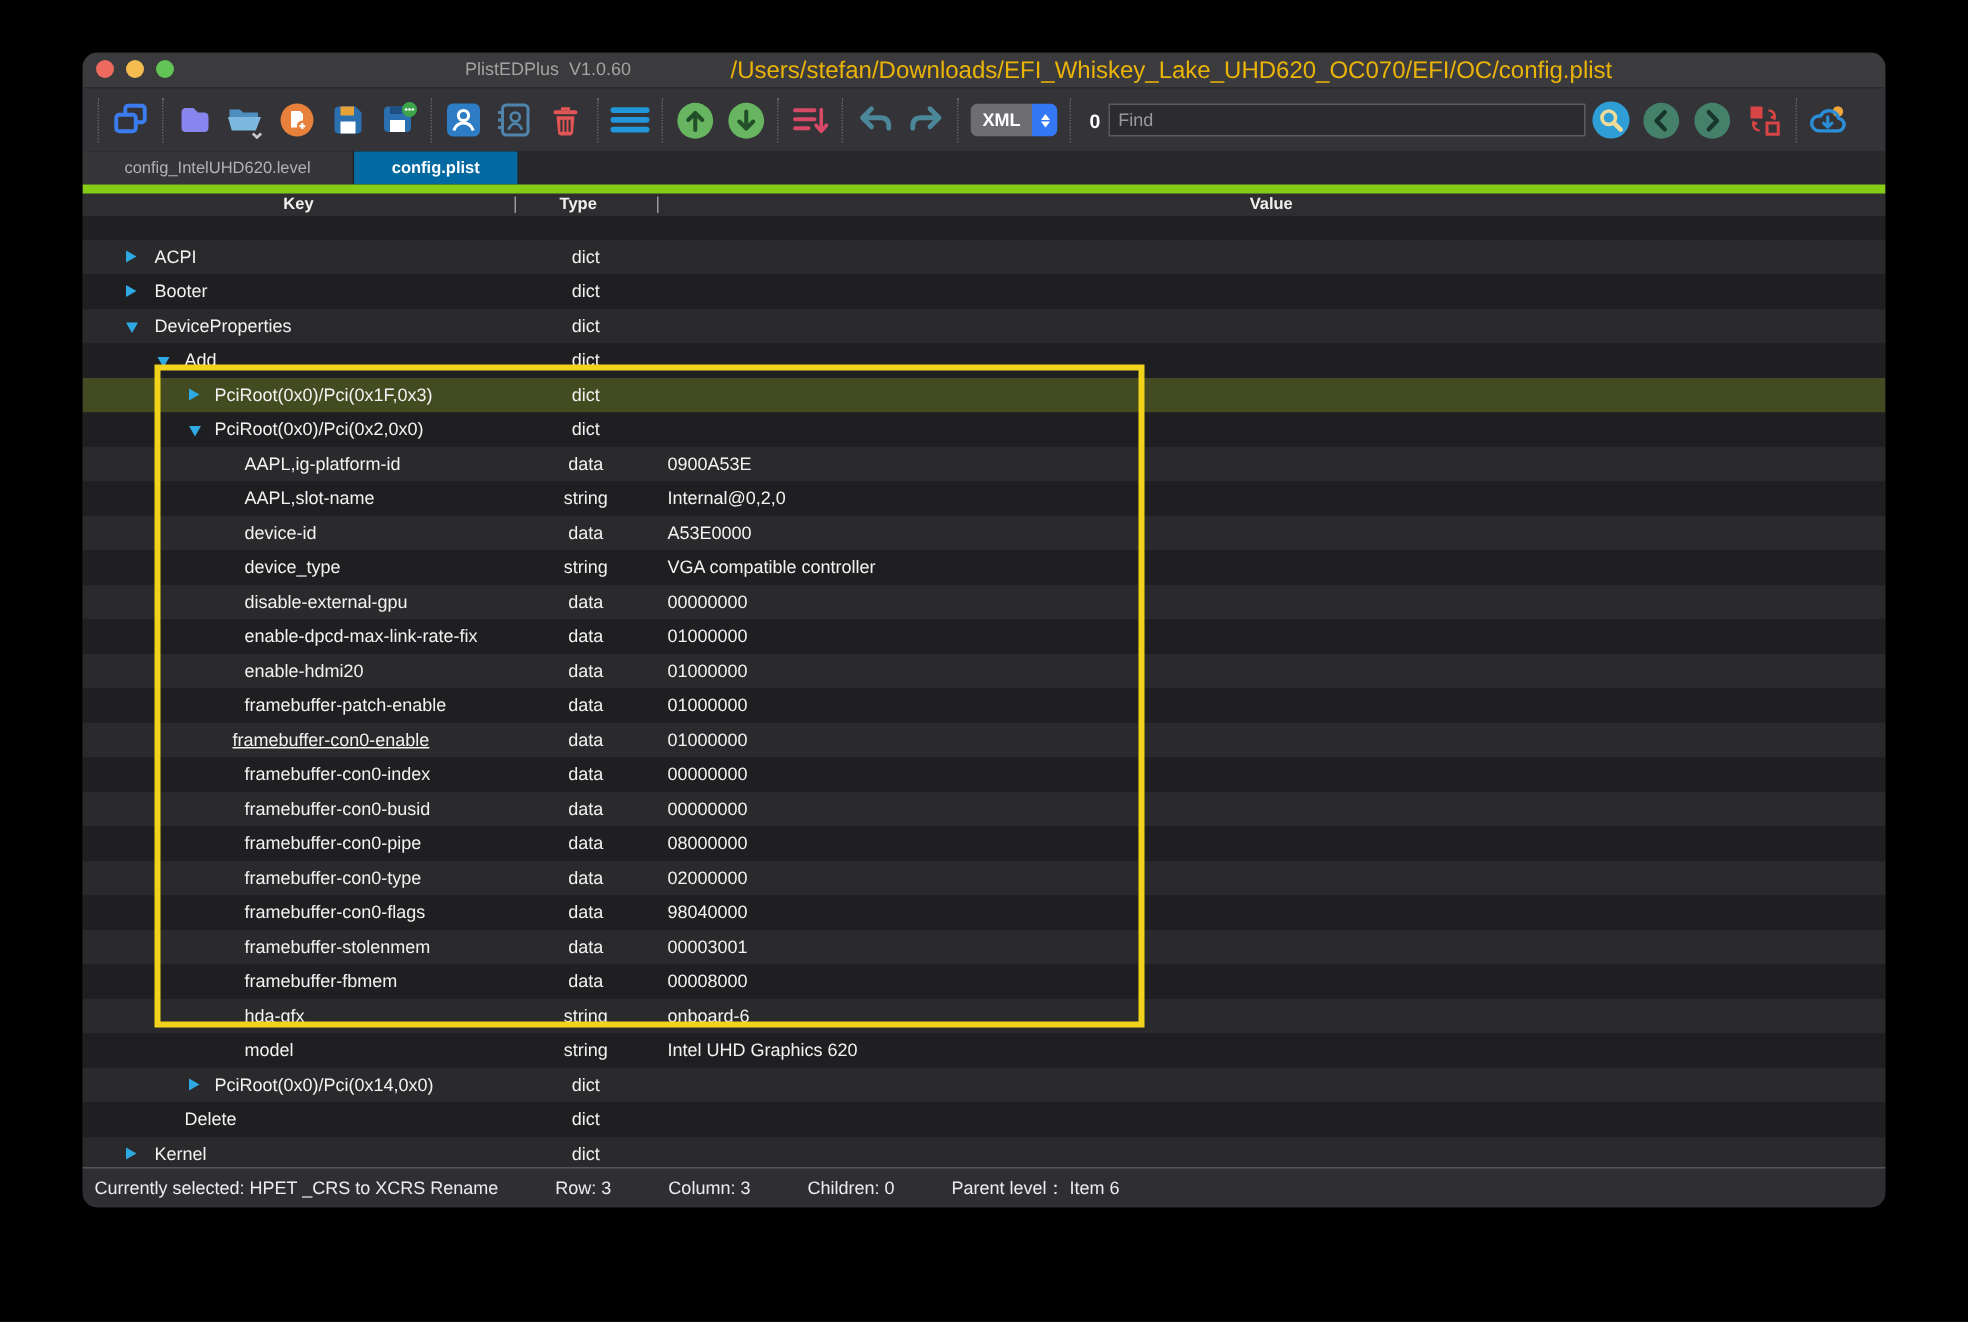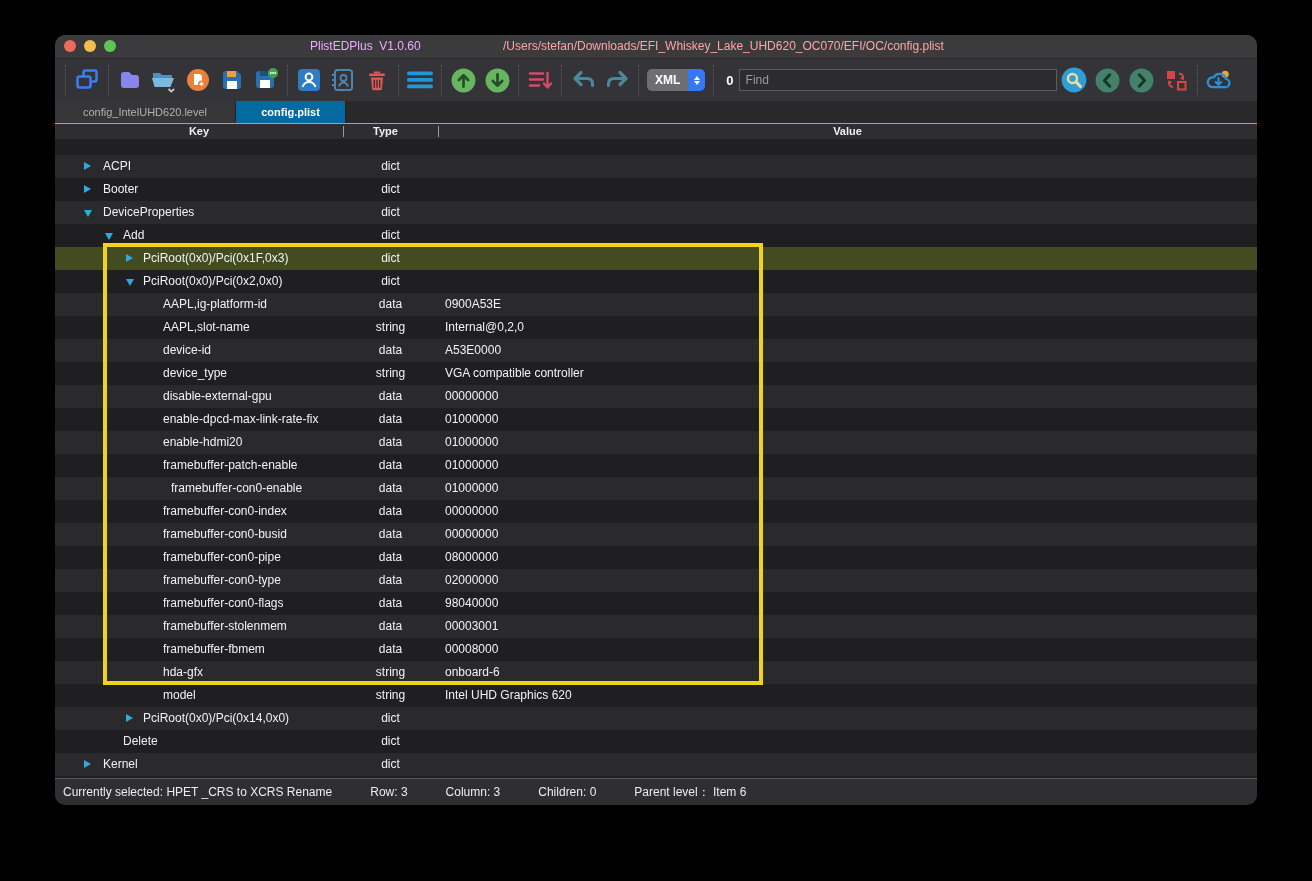--- a/index.html
+++ b/index.html
@@ -14,42 +14,42 @@
     box-shadow:0 25px 60px rgba(0,0,0,.7);
     display:flex;flex-direction:column;
   }
   
   .titlebar{height:23px;background:#3b3b3e;position:relative;flex:0 0 auto;}
   .traffic{position:absolute;left:9px;top:5px;display:flex;gap:8px;}
   .tl{width:12px;height:12px;border-radius:50%;}
   .tl.red{background:#ee6a5f;}
   .tl.yellow{background:#f5bd4f;}
   .tl.green{background:#61c454;}
-  .win-title{position:absolute;left:255px;top:4px;font-size:12px;color:#f0abfc;white-space:pre;}
-  .win-path{position:absolute;left:448px;top:4px;font-size:12px;color:#fca5a5;white-space:pre;}
+  .win-title{position:absolute;left:255px;top:4px;font-size:12px;color:#a3a3a3;white-space:pre;}
+  .win-path{position:absolute;left:432px;top:4px;font-size:16px;color:#eab308;white-space:pre;}
   
   .toolbar{height:42px;background:#343438;border-top:1px solid #2b2b2e;display:flex;align-items:center;padding:0 6px;flex:0 0 auto;}
   .tool{width:32px;height:34px;display:flex;align-items:center;justify-content:center;background:none;border:none;padding:0;margin:0 1px;cursor:default;position:relative;}
   .sep{width:0;height:30px;border-left:1px dotted #606064;margin:0 4px;flex:0 0 auto;}
   .xmlcombo{display:flex;align-items:center;height:22px;border-radius:5px;overflow:hidden;margin:0 4px;}
   .xmlcombo .lbl{background:#6e6e72;color:#fff;font-size:12px;font-weight:bold;padding:0 8px;height:100%;display:flex;align-items:center;}
   .xmlcombo .stepper{background:#3478f6;width:17px;height:100%;display:flex;flex-direction:column;align-items:center;justify-content:center;gap:1px;}
   .xmlcombo .stepper i{width:0;height:0;border-left:3.5px solid transparent;border-right:3.5px solid transparent;}
   .xmlcombo .stepper i.up{border-bottom:4px solid #fff;}
   .xmlcombo .stepper i.down{border-top:4px solid #fff;}
   .find-count{color:#fff;font-size:13px;font-weight:bold;margin:0 5px 0 8px;}
   .find-input{width:318px;height:22px;background:#2c2c2f;border:1px solid #5c5c60;color:#ddd;font-size:12px;padding:0 6px;outline:none;box-sizing:border-box;}
   .find-input::placeholder{color:#9a9a9e;}
   
   .tabbar{height:22px;background:#29292c;display:flex;flex:0 0 auto;}
   .tab{height:100%;display:flex;align-items:center;justify-content:center;font-size:11px;box-sizing:border-box;border-right:1px solid #222225;}
   .tab.inactive{width:181px;background:#363639;color:#b2b2b5;}
   .tab.active{width:110px;background:#0369a1;color:#fff;font-weight:bold;}
   
-  .thead{height:15px;background:#2e2e31;border-top:1px solid #84cc16;position:relative;flex:0 0 auto;
+  .thead{height:15px;background:#2e2e31;border-top:6px solid #84cc16;position:relative;flex:0 0 auto;
          font-size:11px;font-weight:bold;color:#f0f0f0;line-height:15px;}
   .th-key{position:absolute;left:0;width:288px;text-align:center;}
   .th-type{position:absolute;left:283px;width:95px;text-align:center;}
   .th-value{position:absolute;left:383px;right:0;text-align:center;}
   .th-sep{position:absolute;top:2px;width:0;height:11px;border-left:1px solid #9a9a9e;}
   
   .tbody{position:relative;flex:1 1 auto;background:#1d1d1f;overflow:hidden;margin-top:16px;}
   .row{height:23px;position:relative;font-size:12px;color:#f2f2f2;}
   .row.light{background:#2a2a2d;}
   .row.dark{background:#1f1f22;}
@@ -339,21 +339,21 @@
     <span class="val">01000000</span>
   </div>
       <div class="row dark">
 
     <span class="key" style="left: 108px;">framebuffer-patch-enable</span>
     <span class="type">data</span>
     <span class="val">01000000</span>
   </div>
       <div class="row light">
 
-    <span class="key" style="left: 116px;">framebuffer-con0-enable</span>
+    <span class="key" style="left: 100px; text-decoration: underline;">framebuffer-con0-enable</span>
     <span class="type">data</span>
     <span class="val">01000000</span>
   </div>
       <div class="row dark">
 
     <span class="key" style="left: 108px;">framebuffer-con0-index</span>
     <span class="type">data</span>
     <span class="val">00000000</span>
   </div>
       <div class="row light">

